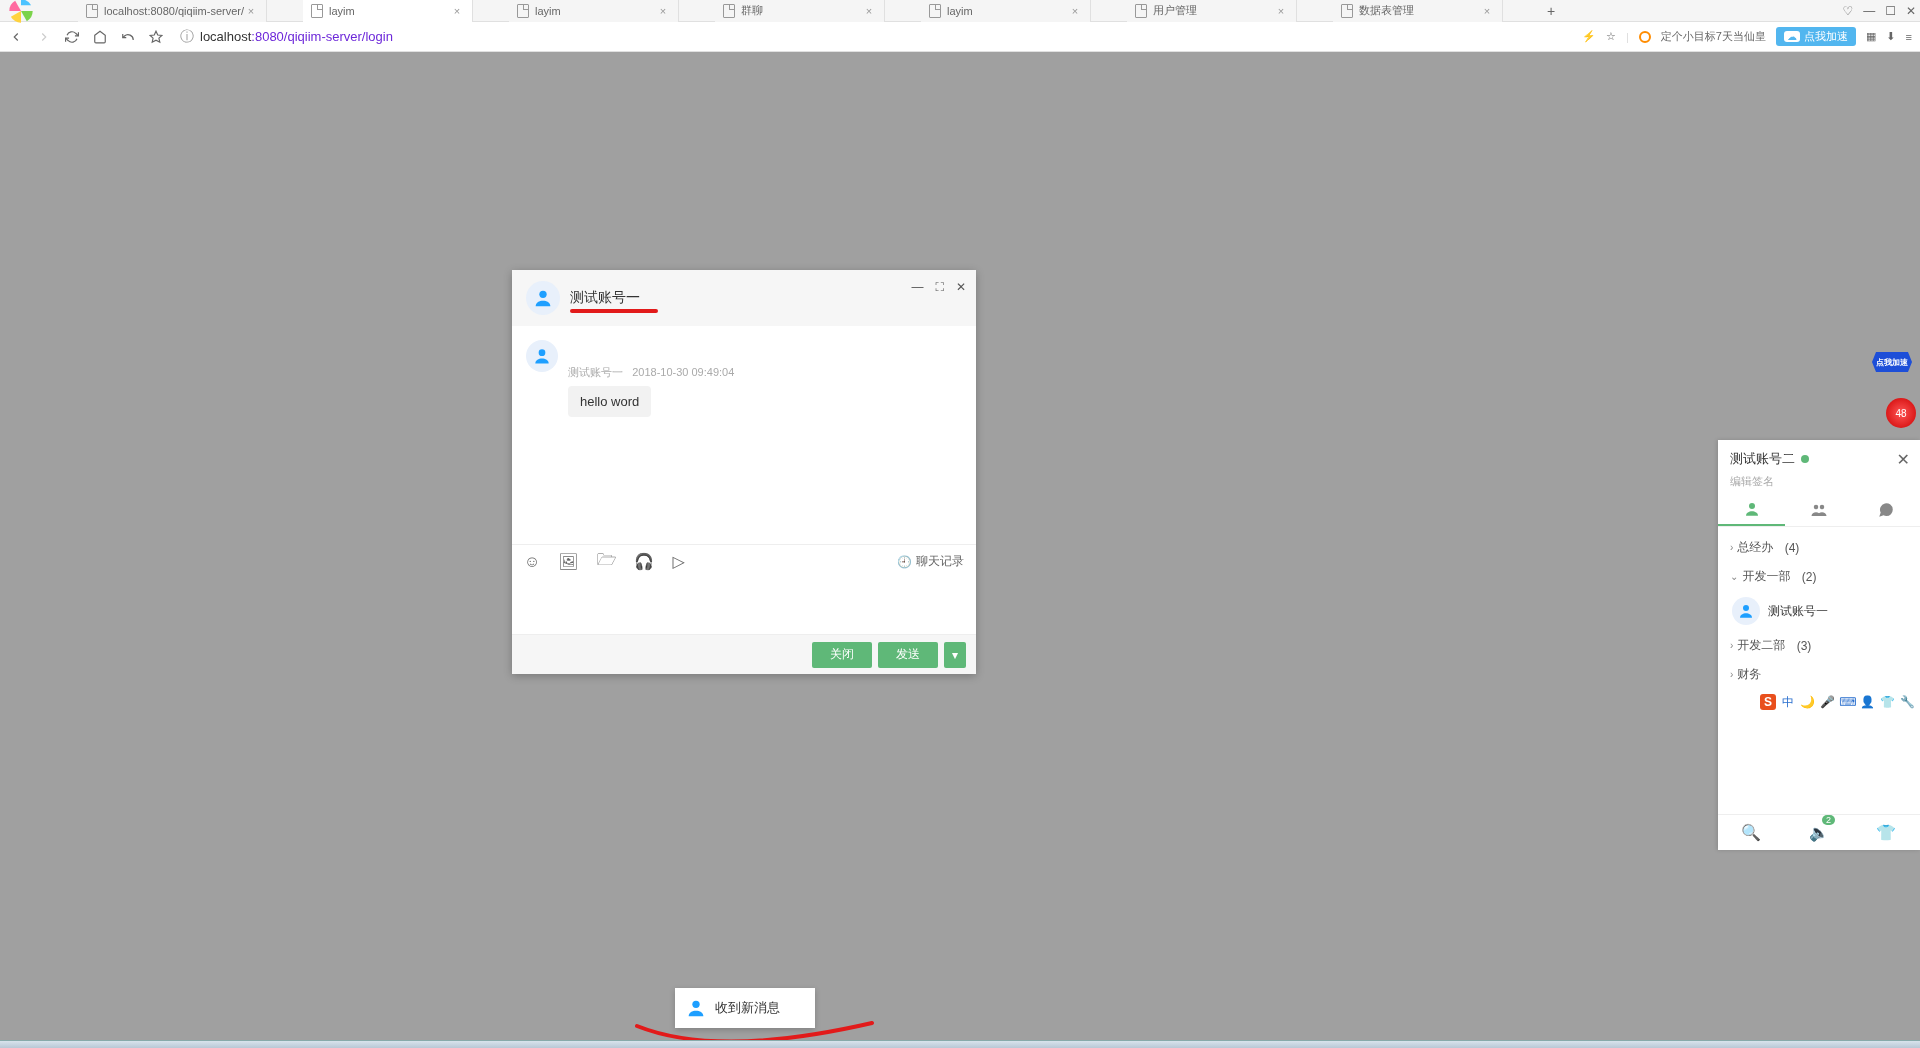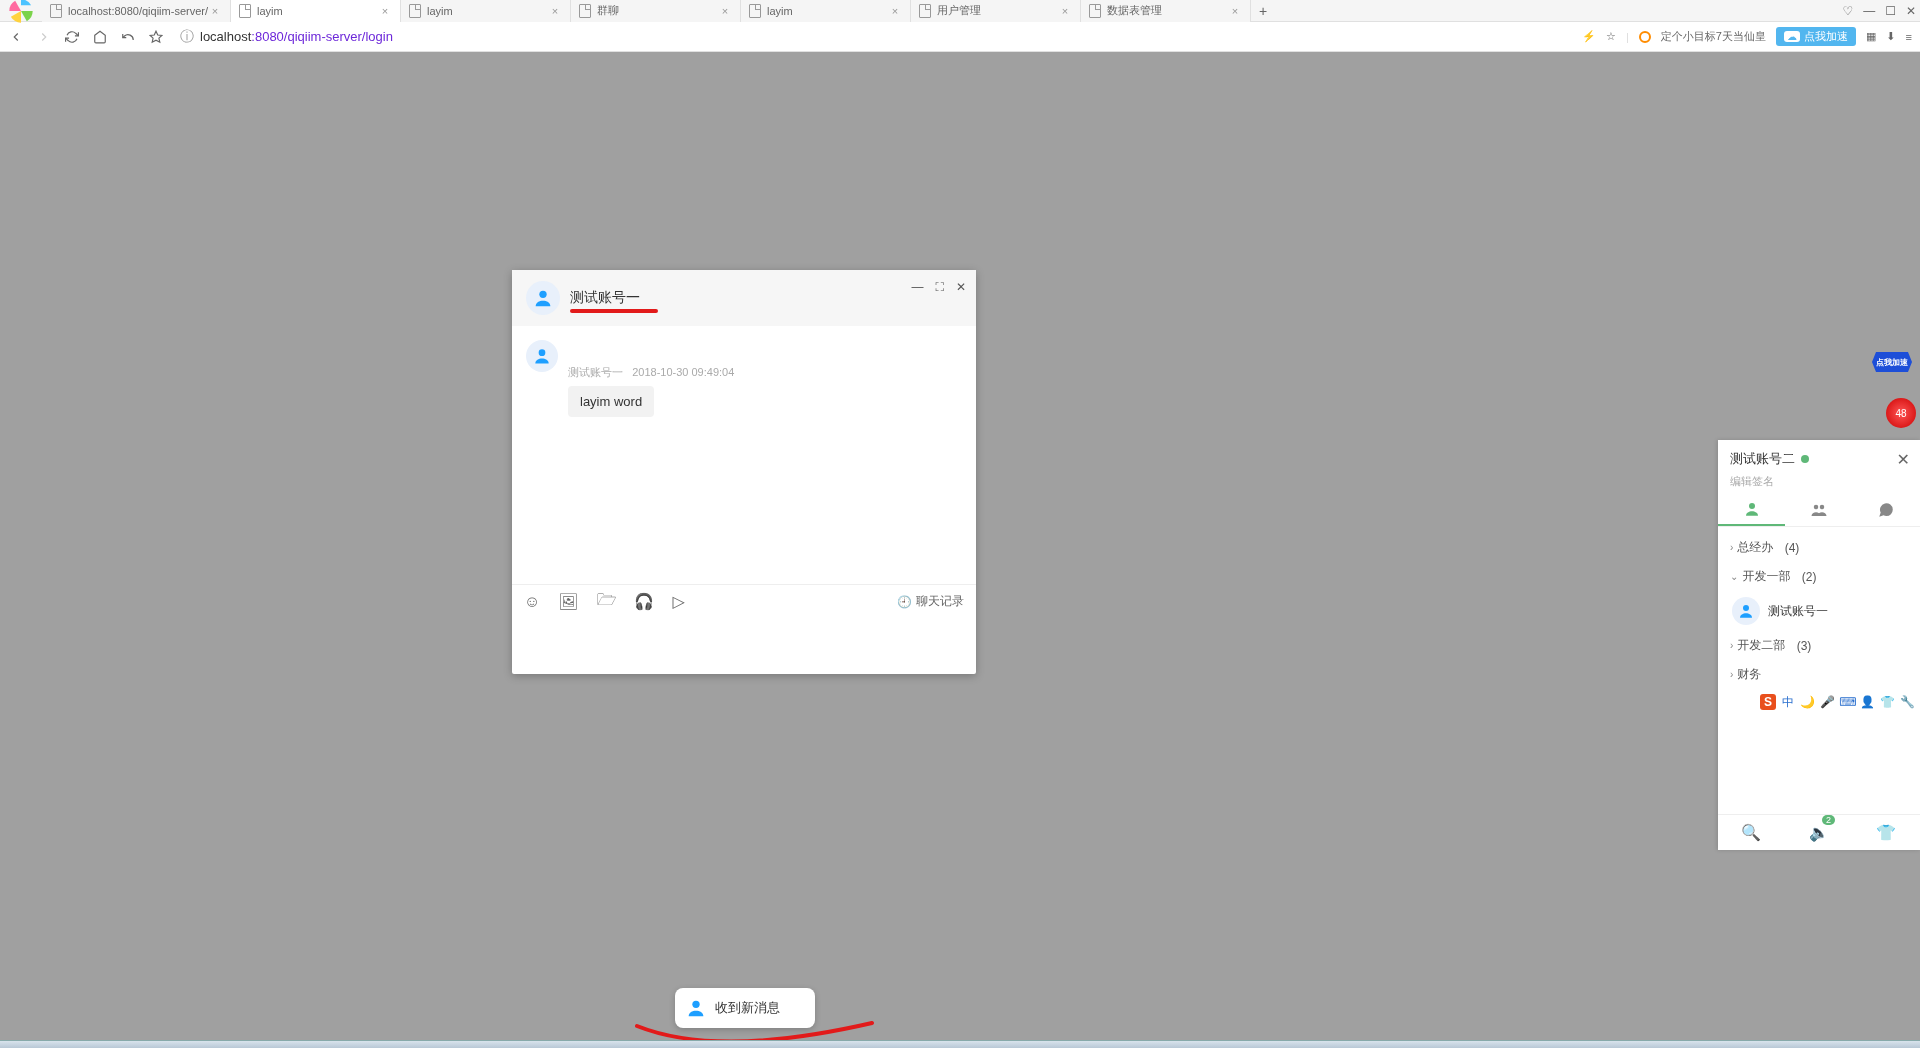--- a/index.html
+++ b/index.html
@@ -1,20 +1,20 @@
 <!DOCTYPE html>
 <html><head>
 <meta charset="utf-8">
 <style>
 * { margin: 0; padding: 0; box-sizing: border-box; font-family: "Microsoft YaHei", Arial, sans-serif; }
 body { width: 1920px; height: 1048px; background: #a0a0a0; overflow: hidden; position: relative; }
 
 
 .browser-chrome { position: absolute; top: 0; left: 0; right: 0; background: #fff; z-index: 10; }
-.tab-bar { height: 22px; display: flex; align-items: center; background: #f5f5f5; border-bottom: 1px solid #e0e0e0; position: relative; }
+.tab-bar { height: 22px; display: flex; align-items: center; background: #f5f5f5; border-bottom: 1px solid #e0e0e0; position: relative; gap: 36px; }
 .app-logo { width: 42px; height: 22px; display: flex; align-items: center; justify-content: center; }
 .app-logo svg { width: 28px; height: 28px; }
 .tab { height: 22px; display: flex; align-items: center; padding: 0 8px; font-size: 11px; color: #666; border-right: 1px solid #e0e0e0; background: #f5f5f5; min-width: 170px; max-width: 190px; cursor: pointer; }
 .tab.active { background: #fff; }
 .tab .tab-ico { width: 12px; height: 14px; margin-right: 6px; border: 1px solid #999; border-radius: 1px; position: relative; flex-shrink: 0; }
 .tab .tab-ico::after{content:'';position:absolute;top:0;right:0;width:4px;height:4px;border-left:1px solid #999;border-bottom:1px solid #999;}
 .tab .tab-label { flex: 1; white-space: nowrap; overflow: hidden; text-overflow: ellipsis; }
 .tab .tab-close { width: 14px; text-align: center; color: #999; }
 .new-tab { width: 24px; text-align: center; color: #666; font-size: 14px; cursor: pointer; }
 .win-ctrls { position: absolute; right: 4px; top: 0; display: flex; gap: 10px; font-size: 12px; color: #666; align-items: center; height: 22px; }
@@ -52,21 +52,21 @@
 .chat-tools .tool{cursor:pointer; font-size:16px;}
 .chat-tools .history { margin-left: auto; font-size: 12px; display: flex; align-items: center; gap: 4px; cursor:pointer;}
 .chat-input { height: 56px; }
 .chat-foot { height: 40px; background:#f6f6f6; display:flex; align-items:center; justify-content:flex-end; padding:0 10px; gap:6px; border-top:1px solid #eee;}
 .btn { height: 26px; padding: 0 18px; border:none; color:#fff; font-size:12px; border-radius:2px; cursor:pointer;}
 .btn.close{background:#5fb878;}
 .btn.send{background:#5fb878;}
 .btn.drop{background:#5fb878;width:22px;padding:0;}
 
 
-.toast { position:absolute; bottom: 20px; left: 675px; width: 140px; height: 40px; background:#fff; box-shadow:0 2px 6px rgba(0,0,0,.2); display:flex; align-items:center; padding:0 10px; gap:8px; border-radius:8px;}
+.toast { position:absolute; bottom: 20px; left: 675px; width: 140px; height: 40px; background:#fff; box-shadow:0 2px 6px rgba(0,0,0,.2); display:flex; align-items:center; padding:0 10px; gap:8px; border-radius:0;}
 .toast svg{fill:#1e9fff;width:22px;height:22px;}
 .toast .t-text{font-size:13px;color:#333;}
 .red-scribble{position:absolute;bottom:2px;left:632px;width:250px;height:28px;}
 .red-scribble svg{width:100%;height:100%;}
 
 
 .friends { position:absolute; top:388px; right:0; width:202px; height:410px; background:#fff; box-shadow:-1px 0 4px rgba(0,0,0,.15); display:flex; flex-direction:column;}
 .friends .fh{padding:10px 12px 4px;position:relative;}
 .friends .fh .fn{font-size:13px;color:#333;display:flex;align-items:center;gap:6px;}
 .friends .fh .fn .dot{width:8px;height:8px;border-radius:50%;background:#5fb878;}
@@ -237,36 +237,41 @@
     <div class="chat-body">
       <div class="msg">
         <div class="mav">
             <svg viewBox="0 0 24 24">
               <circle cx="12" cy="8" r="4"></circle>
               <path d="M4 21c0-4 4-6 8-6s8 2 8 6z"></path>
             </svg>
           </div>
         <div>
           <div class="mmeta"><span>测试账号一</span>&nbsp;&nbsp;&nbsp;<span>2018-10-30 09:49:04</span></div>
-          <div class="bubble">layim word</div>
+          <div class="bubble">hello word</div>
         </div>
       </div>
     </div>
     <div class="chat-tools">
       <span class="tool">☺</span>
       <span class="tool">🖼</span>
       <span class="tool">🗁</span>
       <span class="tool">🎧</span>
       <span class="tool">▷</span>
       <span class="history">
           <span>🕘</span>
           <span>聊天记录</span>
         </span>
     </div>
     <div class="chat-input"></div>
+    <div class="chat-foot">
+      <button class="btn close">关闭</button>
+      <button class="btn send">发送</button>
+      <button class="btn drop">▾</button>
+    </div>
   </div>
 
   <div class="toast">
     <svg viewBox="0 0 24 24">
         <circle cx="12" cy="8" r="4"></circle>
         <path d="M4 21c0-4 4-6 8-6s8 2 8 6z"></path>
       </svg>
     <span class="t-text">收到新消息</span>
   </div>
   <div class="red-scribble">

